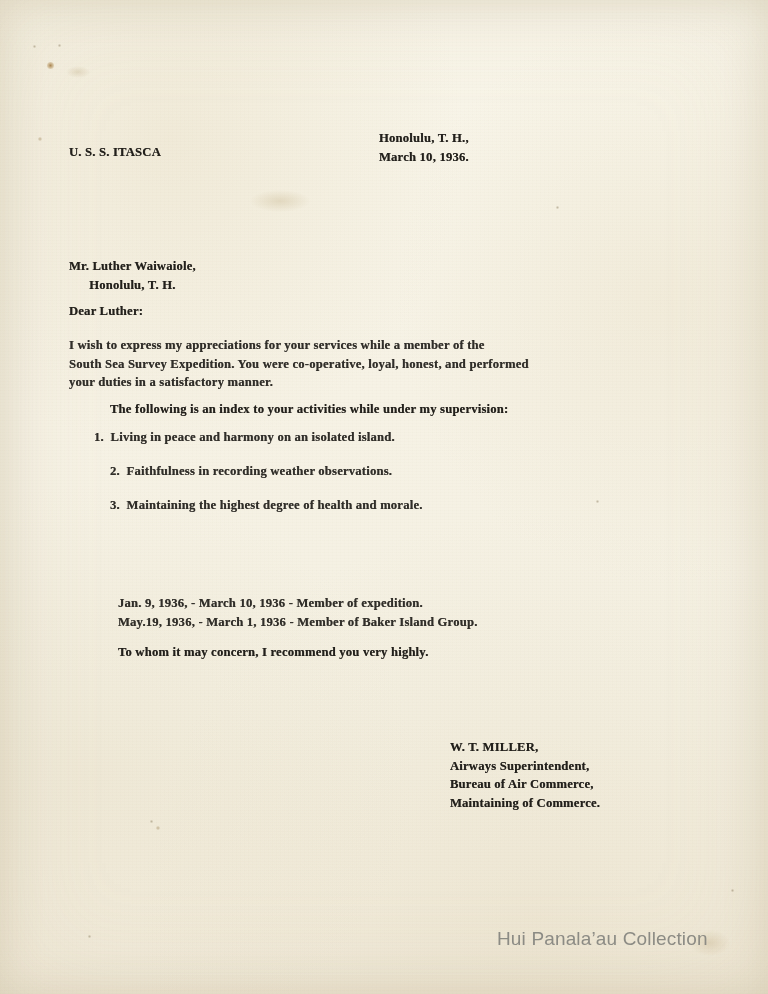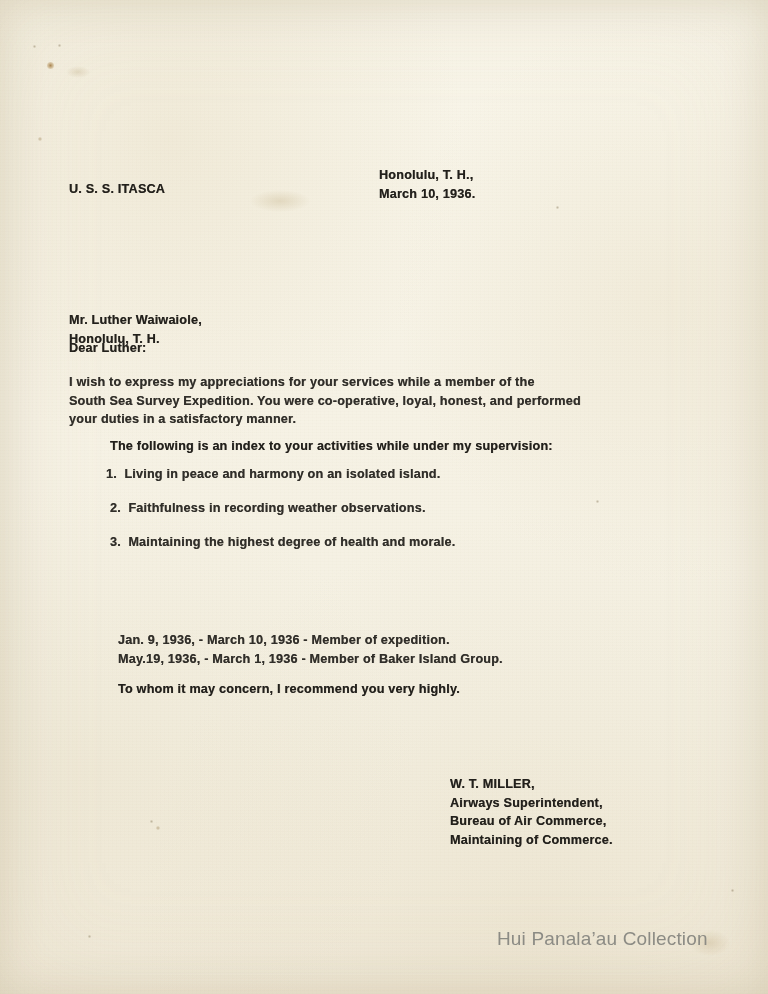--- a/index.html
+++ b/index.html
@@ -38,44 +38,43 @@
     inset: 0;
     pointer-events: none;
     box-shadow:
       inset 0 0 42px rgba(180,165,128,0.30),
       inset 0 0 110px rgba(190,176,140,0.16);
   }
 
   .tw {
     position: absolute;
     white-space: pre;
-    font-family: Liberation Sans, sans-serif;
+    font-family: Liberation Serif, serif;
     font-weight: 700;
     font-size: 12.6px;
     letter-spacing: 0.22px;
     line-height: 18.6px;
     color: #211f1b;
     text-shadow:
       0 0 0.6px rgba(33,31,27,0.55),
       0.4px 0.2px 0.5px rgba(60,52,40,0.28);
-    margin-top: 37px;
   }
   .tw.block { white-space: pre-line; }
 
   
   .fade-a { color: #262420; opacity: 0.95; }
   .fade-b { color: #1e1c18; opacity: 0.98; }
 
   #hdr-left   { left: 69px;  top: 143px; }
   #hdr-right  { left: 379px; top: 129px; }
-  #addressee  { left: 69px;  top: 274px; }
+  #addressee  { left: 69px;  top: 257px; text-align: center; }
   #salutation { left: 69px;  top: 302px; }
   #para1      { left: 69px;  top: 336px; }
   #index-lead { left: 110px; top: 400px; }
-  #item-1     { left: 106px; top: 428px; }
+  #item-1     { left: 94px; top: 428px; }
   #item-2     { left: 110px; top: 462px; }
   #item-3     { left: 110px; top: 496px; }
   #item-4     { left: 110px; top: 529px; }
   #record-lead{ left: 110px; top: 566px; }
   #record-rows{ left: 118px; top: 594px; }
   #closing    { left: 118px; top: 643px; }
   #signature  { left: 450px; top: 738px; }
 
   #watermark {
     position: absolute;

